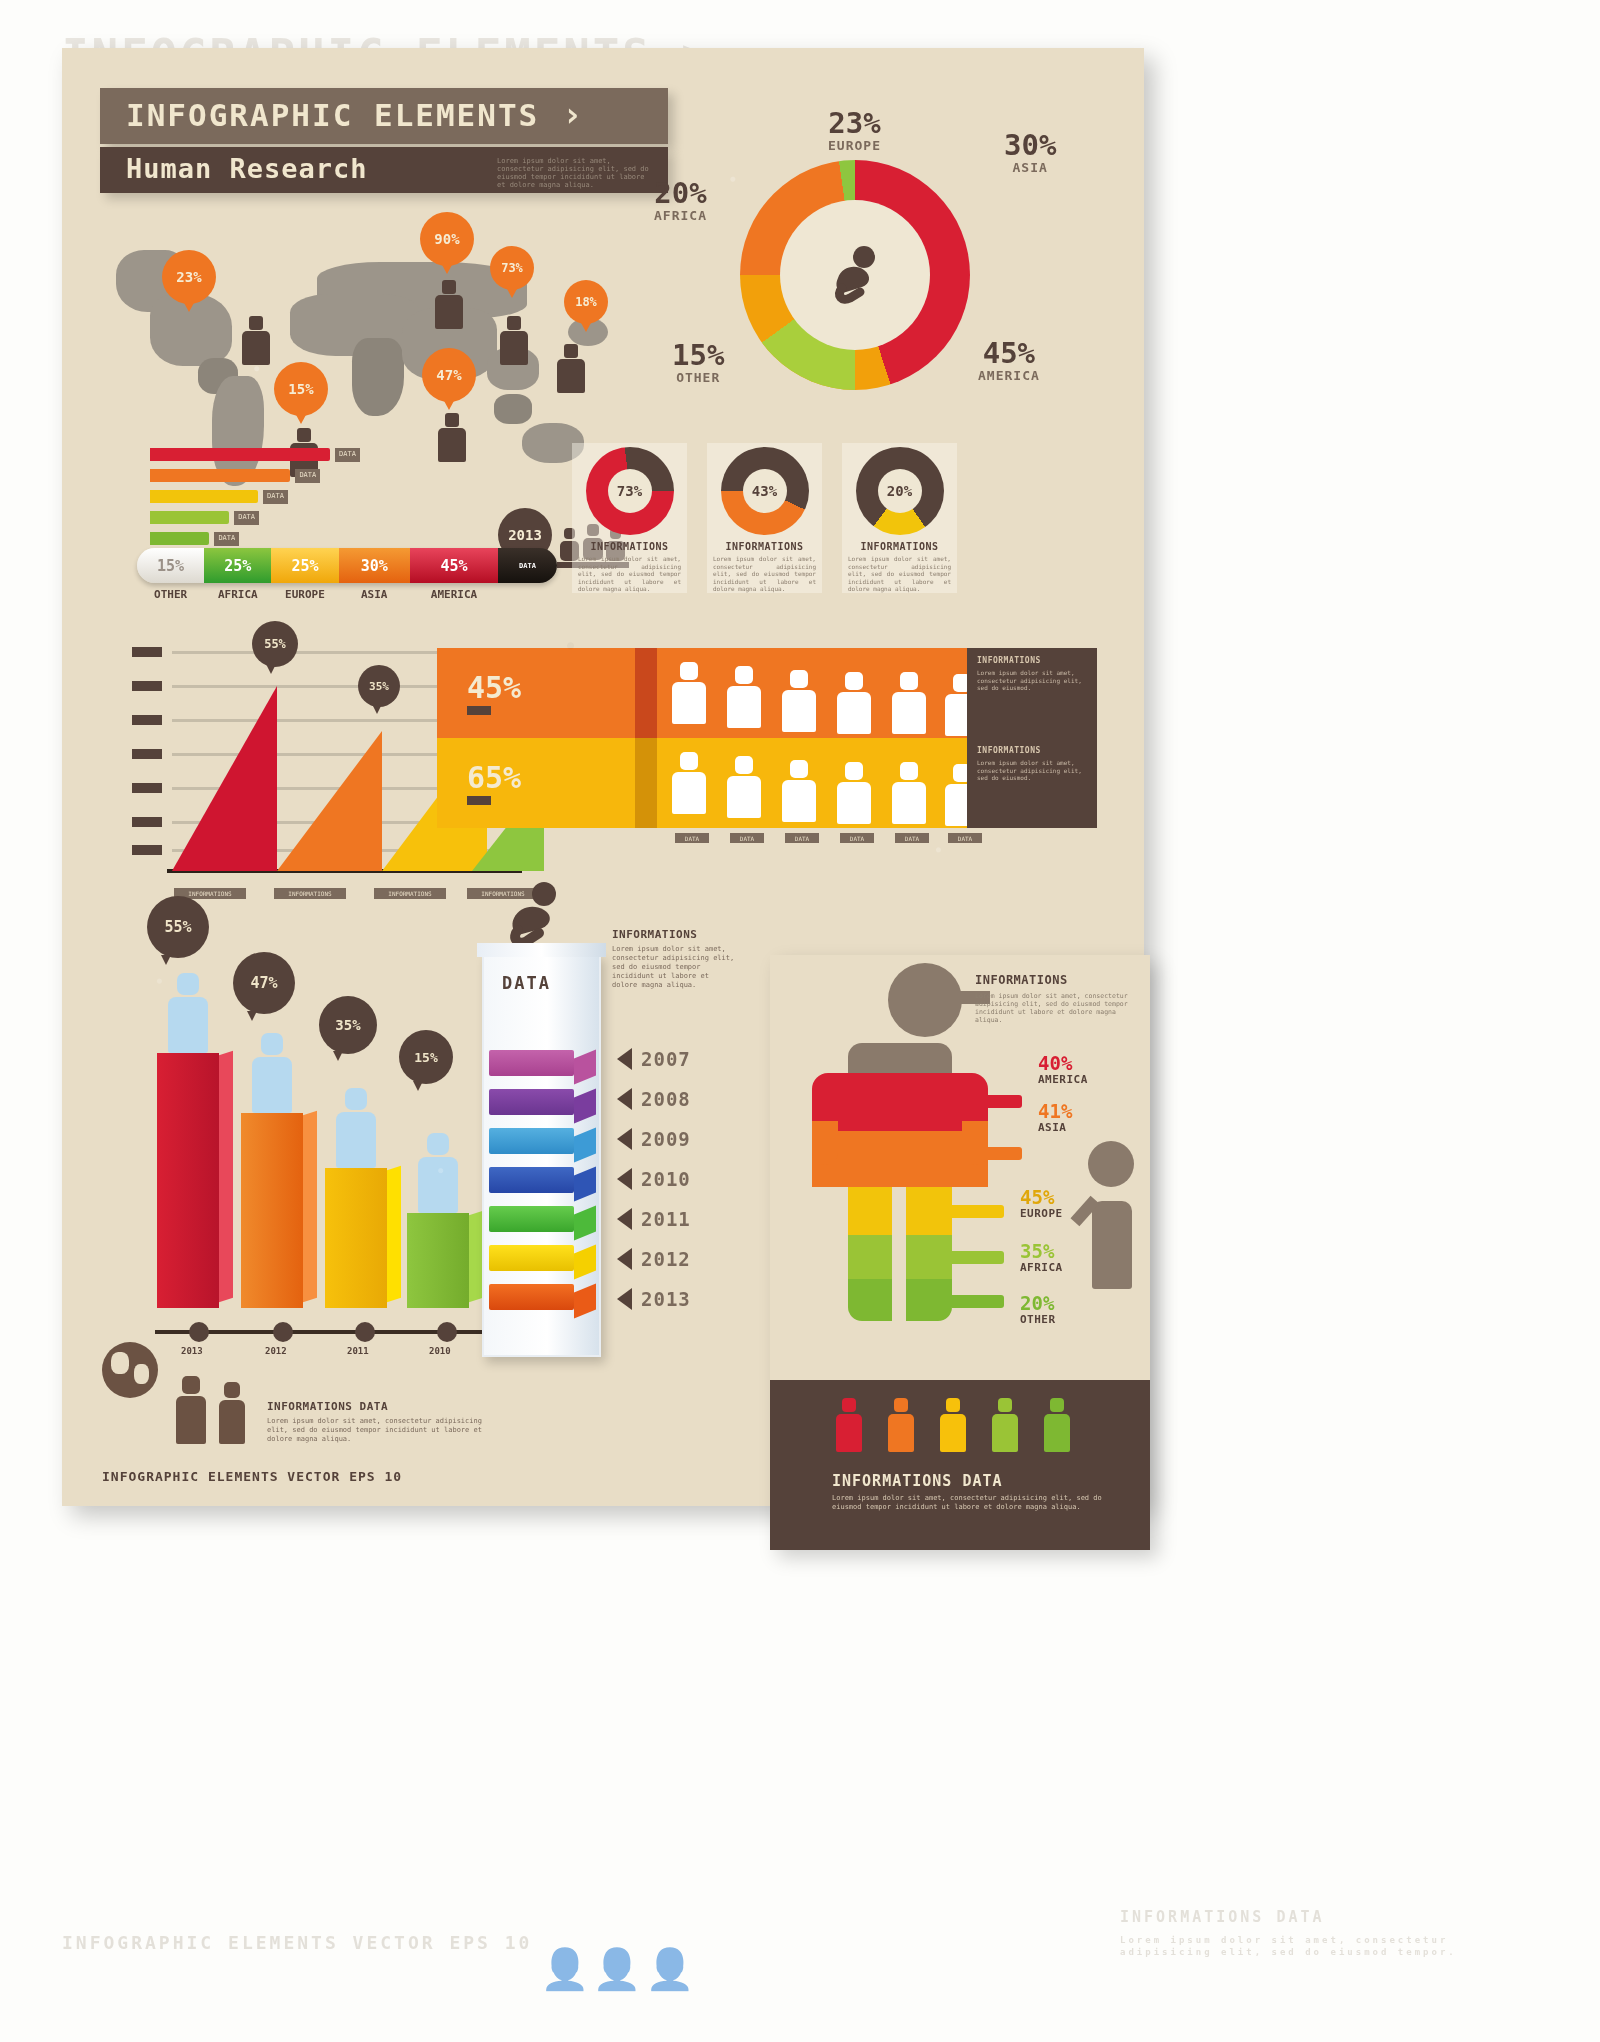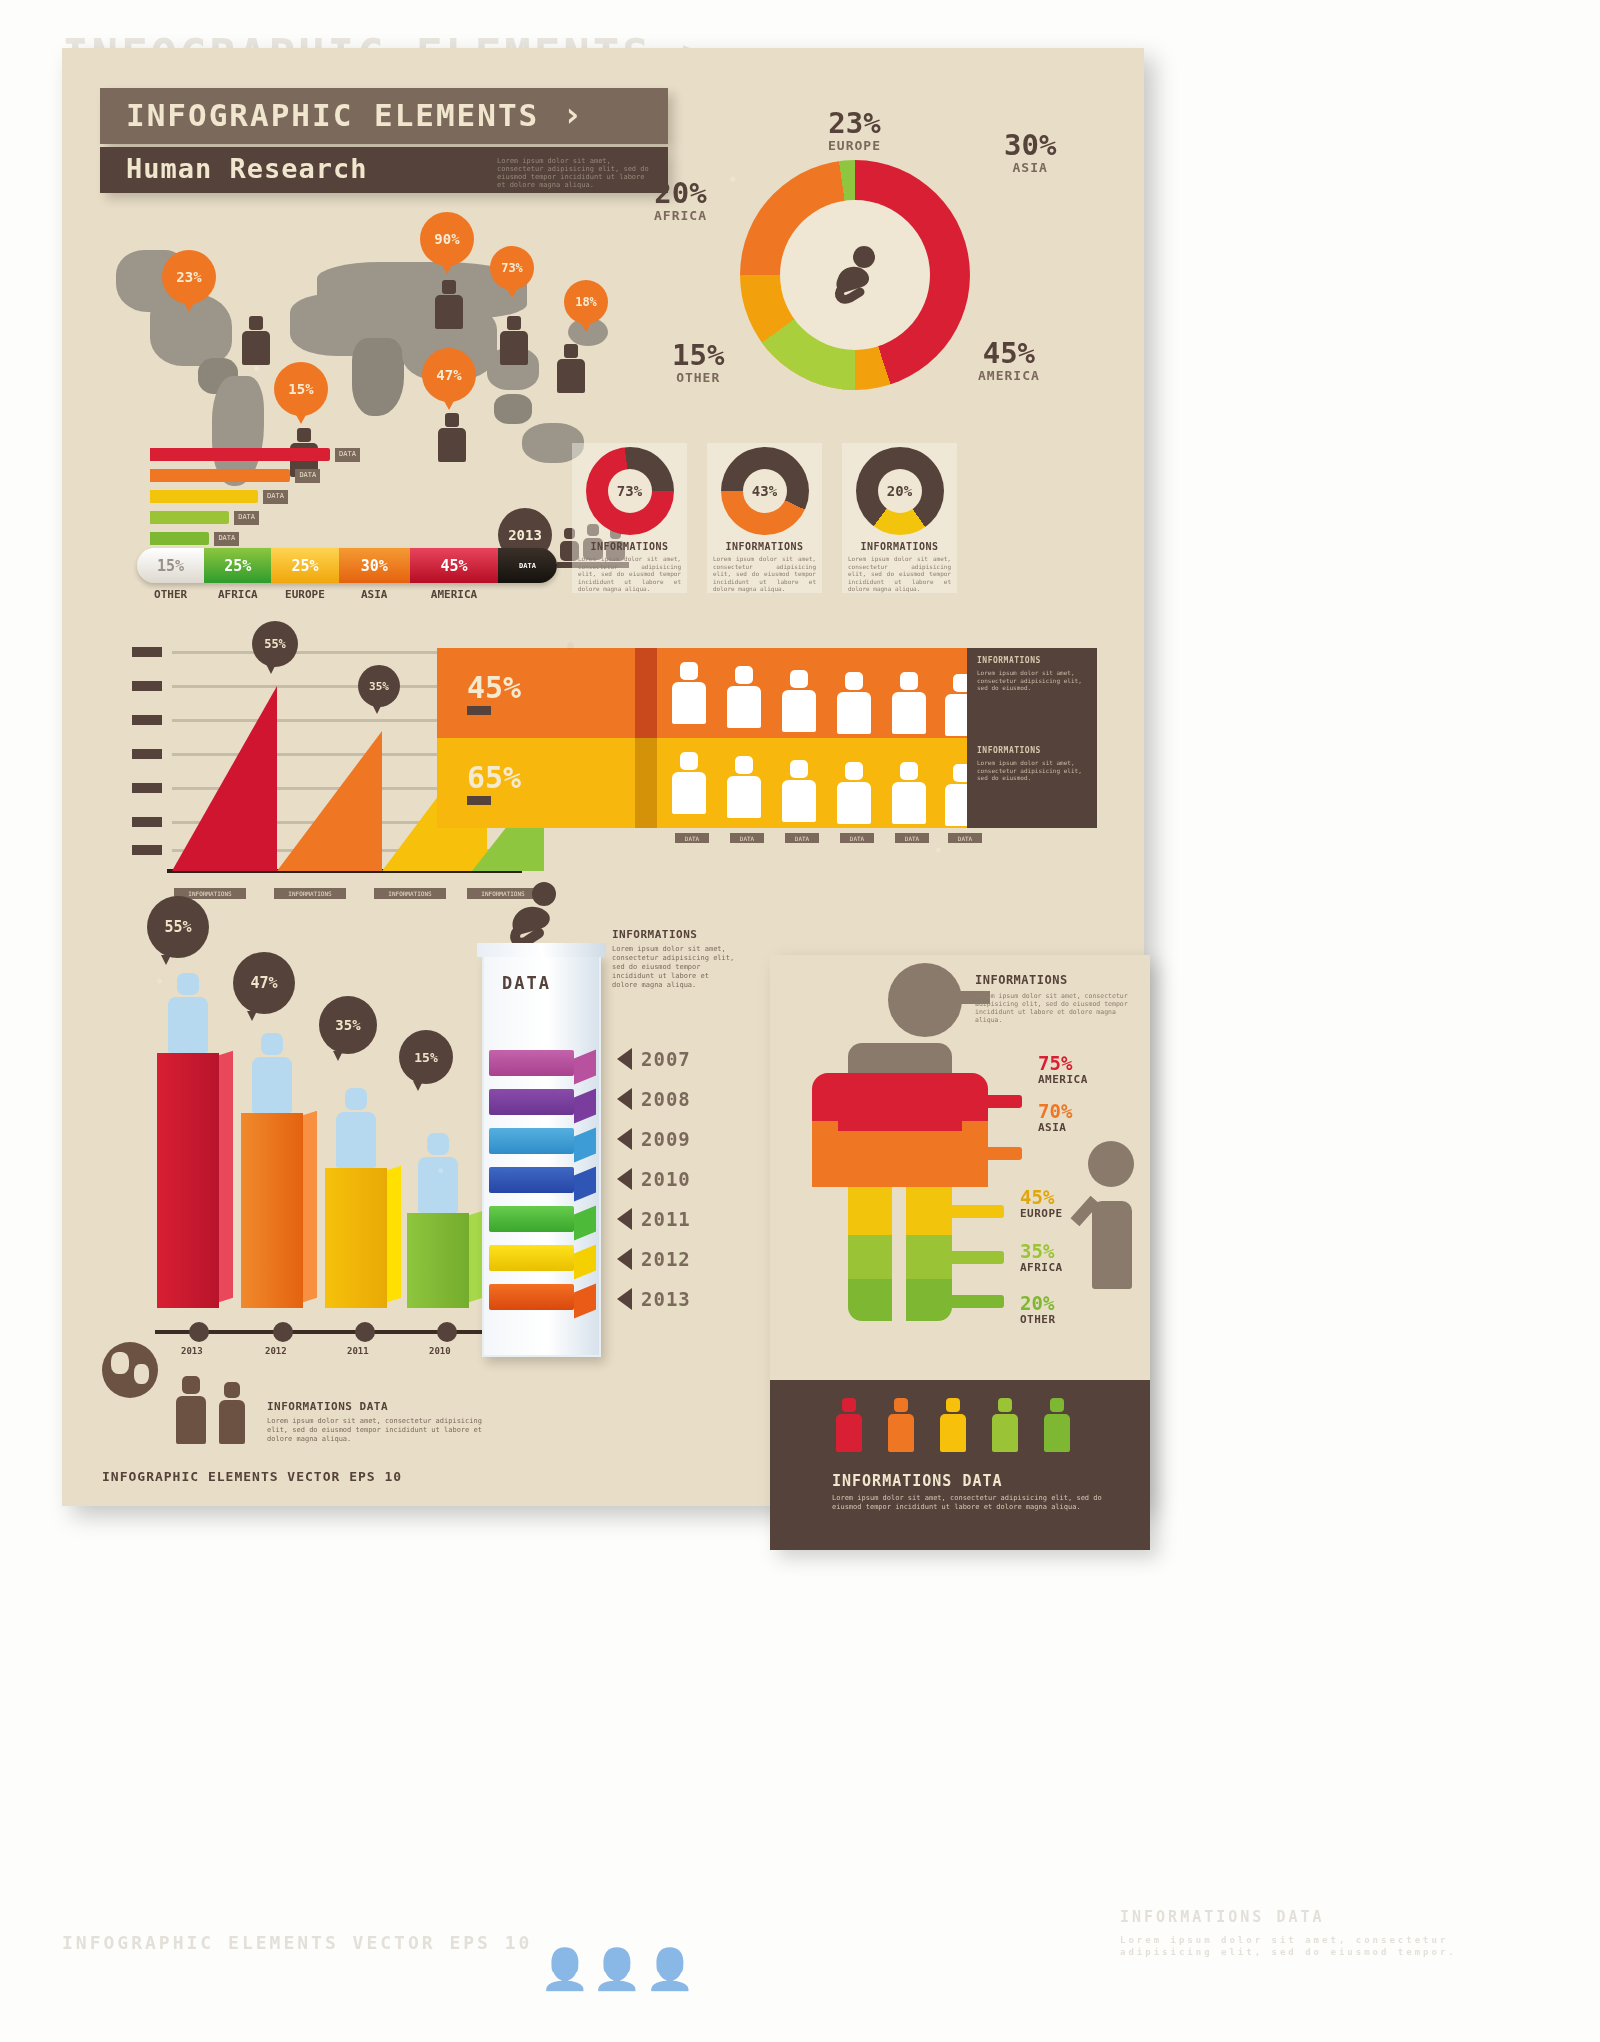--- a/index.html
+++ b/index.html
@@ -602,25 +602,25 @@
       <div class="seg-body" style="left:78px;top:324px;width:104px;height:42px;background:#7eb832;border-radius:0 0 14px 14px"></div>
       <div class="seg-body" style="left:122px;top:232px;width:14px;height:134px;background:#e8ddc6"></div>
 
       <div class="leader" style="left:182px;top:140px;width:70px;background:#d81f33"></div>
       <div class="leader" style="left:182px;top:192px;width:70px;background:#ef7622"></div>
       <div class="leader" style="left:182px;top:250px;width:52px;background:#f2c40b"></div>
       <div class="leader" style="left:182px;top:296px;width:52px;background:#9ac436"></div>
       <div class="leader" style="left:182px;top:340px;width:52px;background:#7eb832"></div>
 
       <div class="bstat" style="left:268px;top:98px">
-        <b style="color:#d81f33">75%</b>
+        <b style="color:#d81f33">40%</b>
         <i>AMERICA</i>
         </div>
       <div class="bstat" style="left:268px;top:146px">
-        <b style="color:#ef7622">70%</b>
+        <b style="color:#ef7622">41%</b>
         <i>ASIA</i>
         </div>
       <div class="bstat" style="left:250px;top:232px">
         <b style="color:#e0a70b">45%</b>
         <i>EUROPE</i>
         </div>
       <div class="bstat" style="left:250px;top:286px">
         <b style="color:#9ac436">35%</b>
         <i>AFRICA</i>
         </div>

